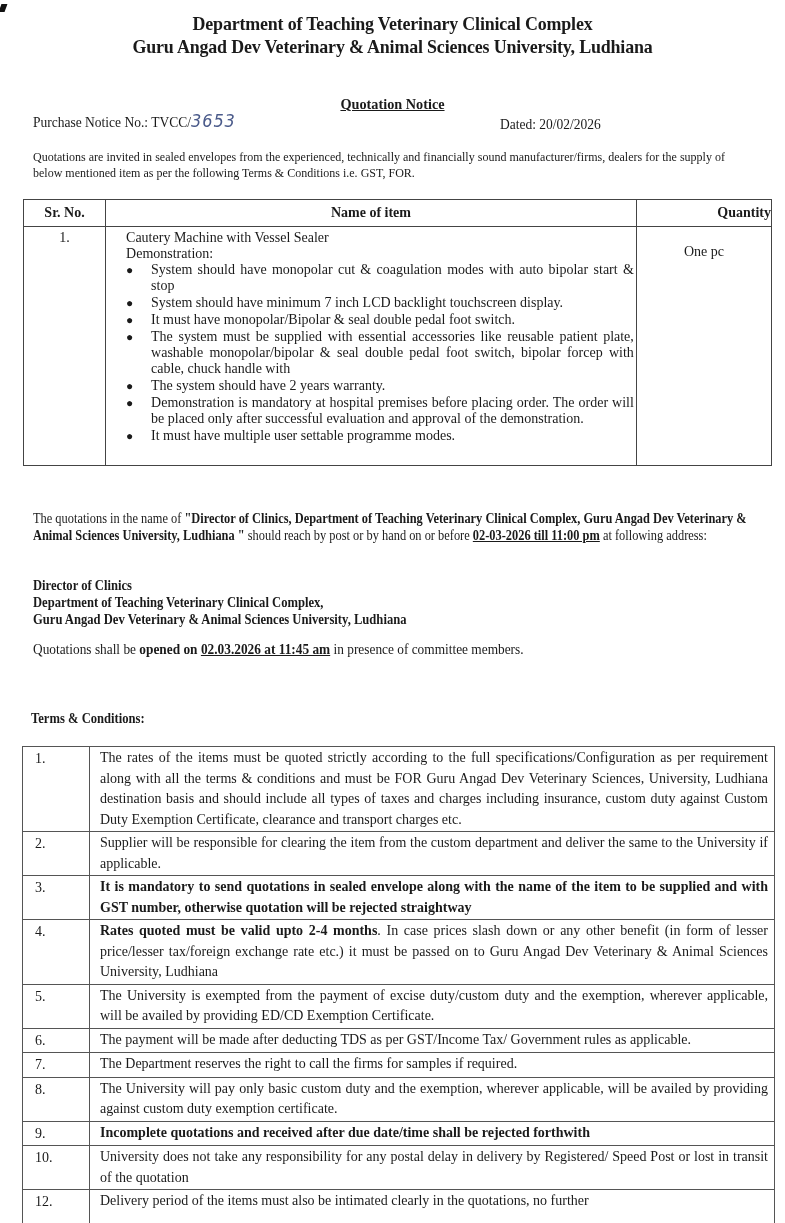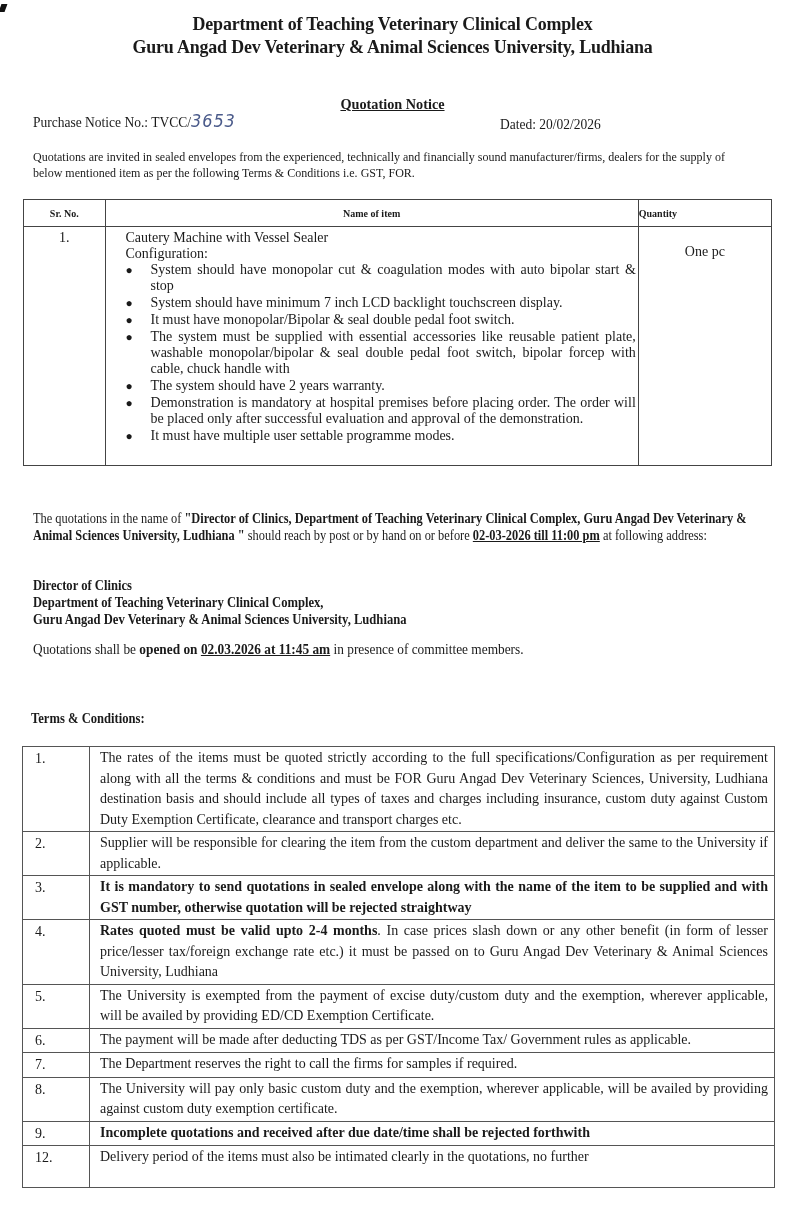--- a/index.html
+++ b/index.html
@@ -28,24 +28,24 @@
       position: absolute; top: 149px; left: 33px; width: 810px; font-size: 13.5px; line-height: 16px;
       transform-origin: left top; transform: scaleX(0.89);
     }
 
     table { border-collapse: collapse; }
     .spec-table {
       position: absolute; top: 199px; left: 23px; width: 749px;
       border: 1.5px solid #333;
     }
     .spec-table th, .spec-table td { border: 1px solid #444; vertical-align: top; }
-    .spec-table th { font-size: 10px; font-weight: bold; height: 26px; padding: 0; vertical-align: middle; }
+    .spec-table th { font-size: 14px; font-weight: bold; height: 26px; padding: 0; vertical-align: middle; }
     .col-sr { width: 93px; text-align: center; }
     .col-name { width: 604px; }
-    .col-qty { width: 150px; text-align: left; }
+    .col-qty { width: 150px; text-align: right; }
     .spec-table td { font-size: 14px; line-height: 16px; }
     .spec-table td.sr-cell { text-align: center; padding-top: 3px; }
     .spec-table td.qty-cell { text-align: center; padding-top: 17px; }
     .spec-table td.name-cell { padding: 3px 2px 20px 20px; }
     .spec-list { list-style: none; margin: 0; padding: 0; }
     .spec-list li { position: relative; padding-left: 25px; text-align: justify; margin-bottom: 1px; }
     .spec-list li .bullet { position: absolute; left: 0; top: 0; font-size: 12px; }
 
     .addressee {
       position: absolute; top: 510px; left: 33px; width: 820px; font-size: 14px; line-height: 17px;
@@ -102,21 +102,21 @@
       <th class="col-sr">Sr. No.</th>
       <th class="col-name">Name of item</th>
       <th class="col-qty">Quantity</th>
     </tr>
   </thead>
   <tbody>
     <tr>
       <td class="sr-cell">1.</td>
       <td class="name-cell">
         <div>Cautery Machine with Vessel Sealer</div>
-        <div>Configuration:</div>
+        <div>Demonstration:</div>
         <ul class="spec-list">
           <li><span class="bullet">●</span><span>System should have monopolar cut &amp; coagulation modes with auto bipolar start &amp; stop</span></li>
           <li><span class="bullet">●</span><span>System should have minimum 7 inch LCD backlight touchscreen display.</span></li>
           <li><span class="bullet">●</span><span>It must have monopolar/Bipolar &amp; seal double pedal foot switch.</span></li>
           <li><span class="bullet">●</span><span>The system must be supplied with essential accessories like reusable patient plate, washable monopolar/bipolar &amp; seal double pedal foot switch, bipolar forcep with cable, chuck handle with</span></li>
           <li><span class="bullet">●</span><span>The system should have 2 years warranty.</span></li>
           <li><span class="bullet">●</span><span>Demonstration is mandatory at hospital premises before placing order. The order will be placed only after successful evaluation and approval of the demonstration.</span></li>
           <li><span class="bullet">●</span><span>It must have multiple user settable programme modes.</span></li>
         </ul>
       </td>
@@ -172,18 +172,22 @@
       <td class="ttext"><b></b><span>The Department reserves the right to call the firms for samples if required.</span></td>
     </tr>
     <tr>
       <td class="tno">8.</td>
       <td class="ttext"><b></b><span>The University will pay only basic custom duty and the exemption, wherever applicable, will be availed by providing against custom duty exemption certificate.</span></td>
     </tr>
     <tr>
       <td class="tno">9.</td>
       <td class="ttext"><b>Incomplete quotations and received after due date/time shall be rejected forthwith</b><span></span></td>
     </tr>
+    <tr>
+      <td class="tno">10.</td>
+      <td class="ttext"><b></b><span>University does not take any responsibility for any postal delay in delivery by Registered/ Speed Post or lost in transit of the quotation</span></td>
+    </tr>
     <tr class="last-row">
       <td class="tno">12.</td>
       <td class="ttext"><b></b><span>Delivery period of the items must also be intimated clearly in the quotations, no further</span></td>
     </tr>
   </tbody>
 </table>
 
 </body></html>

